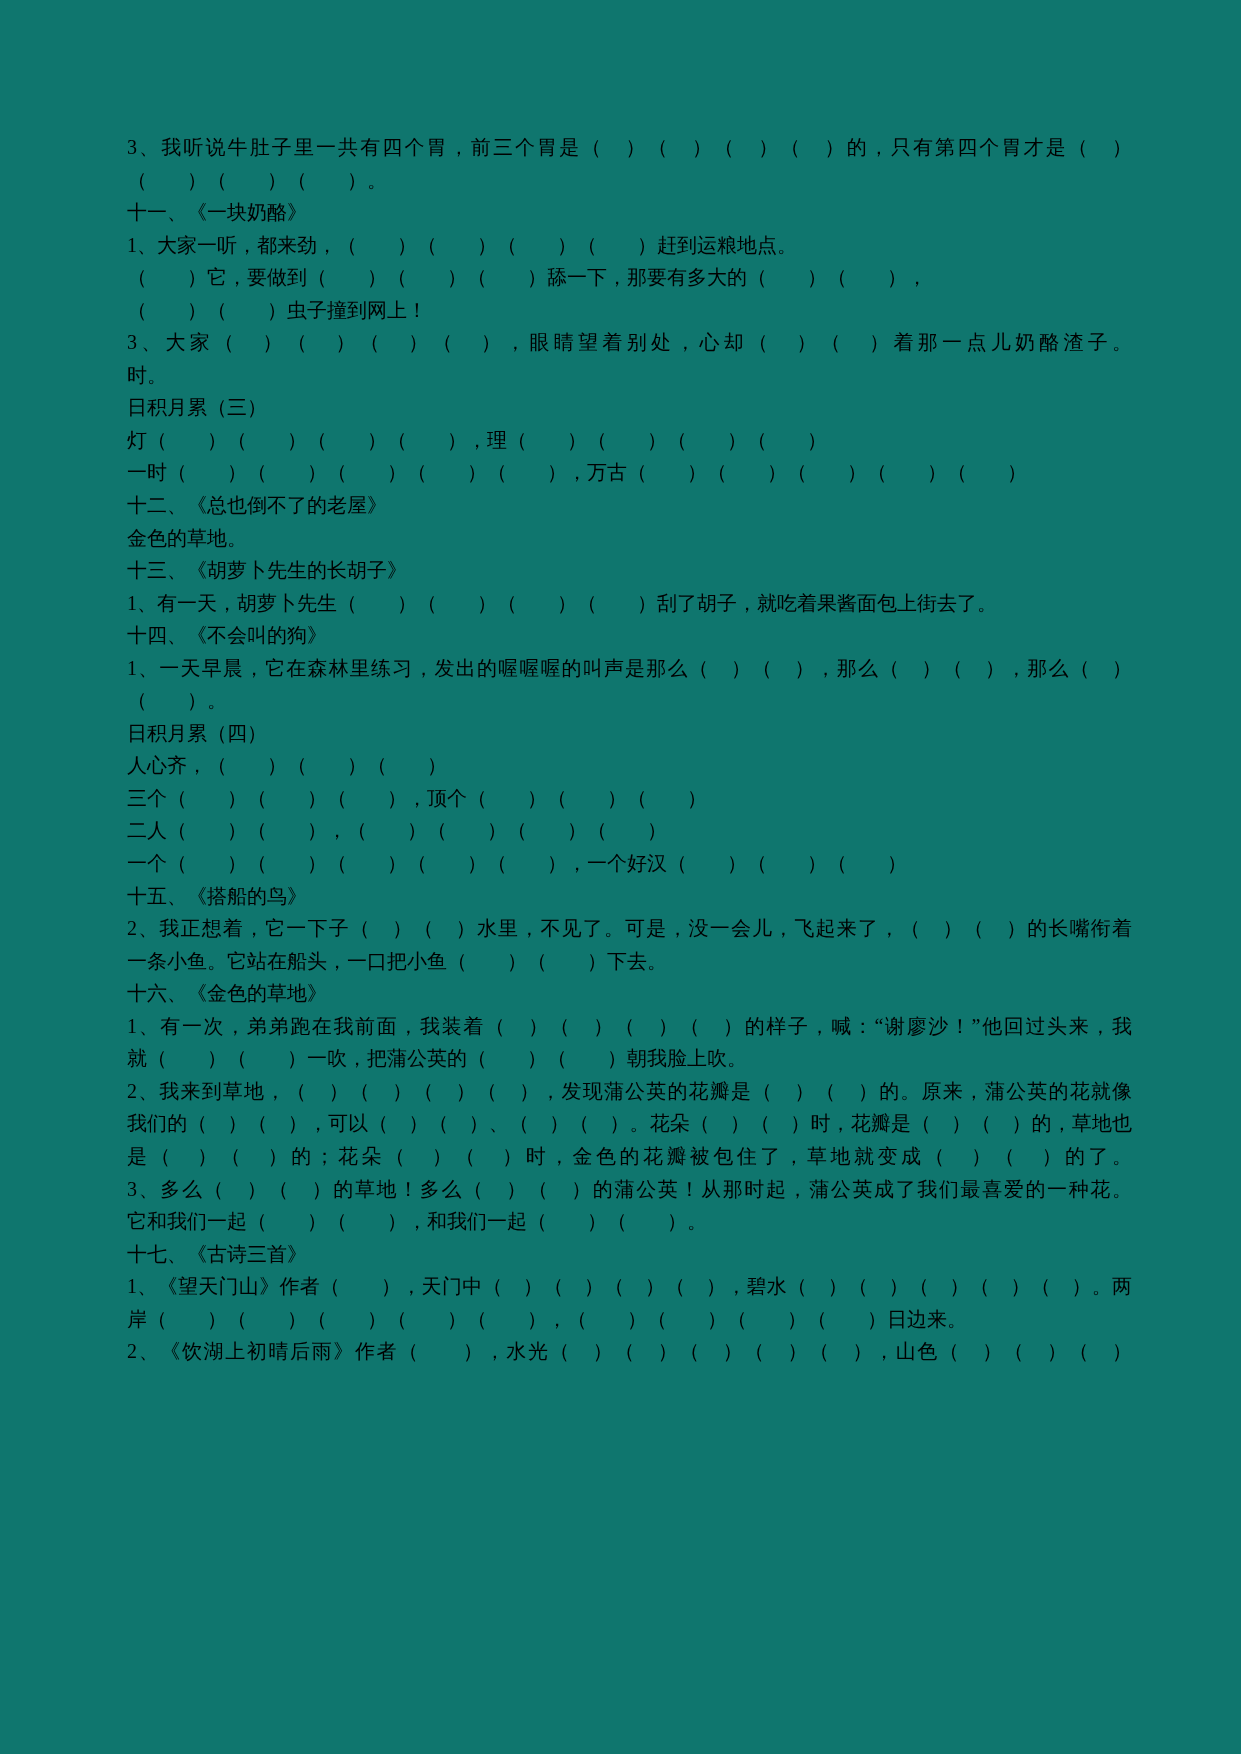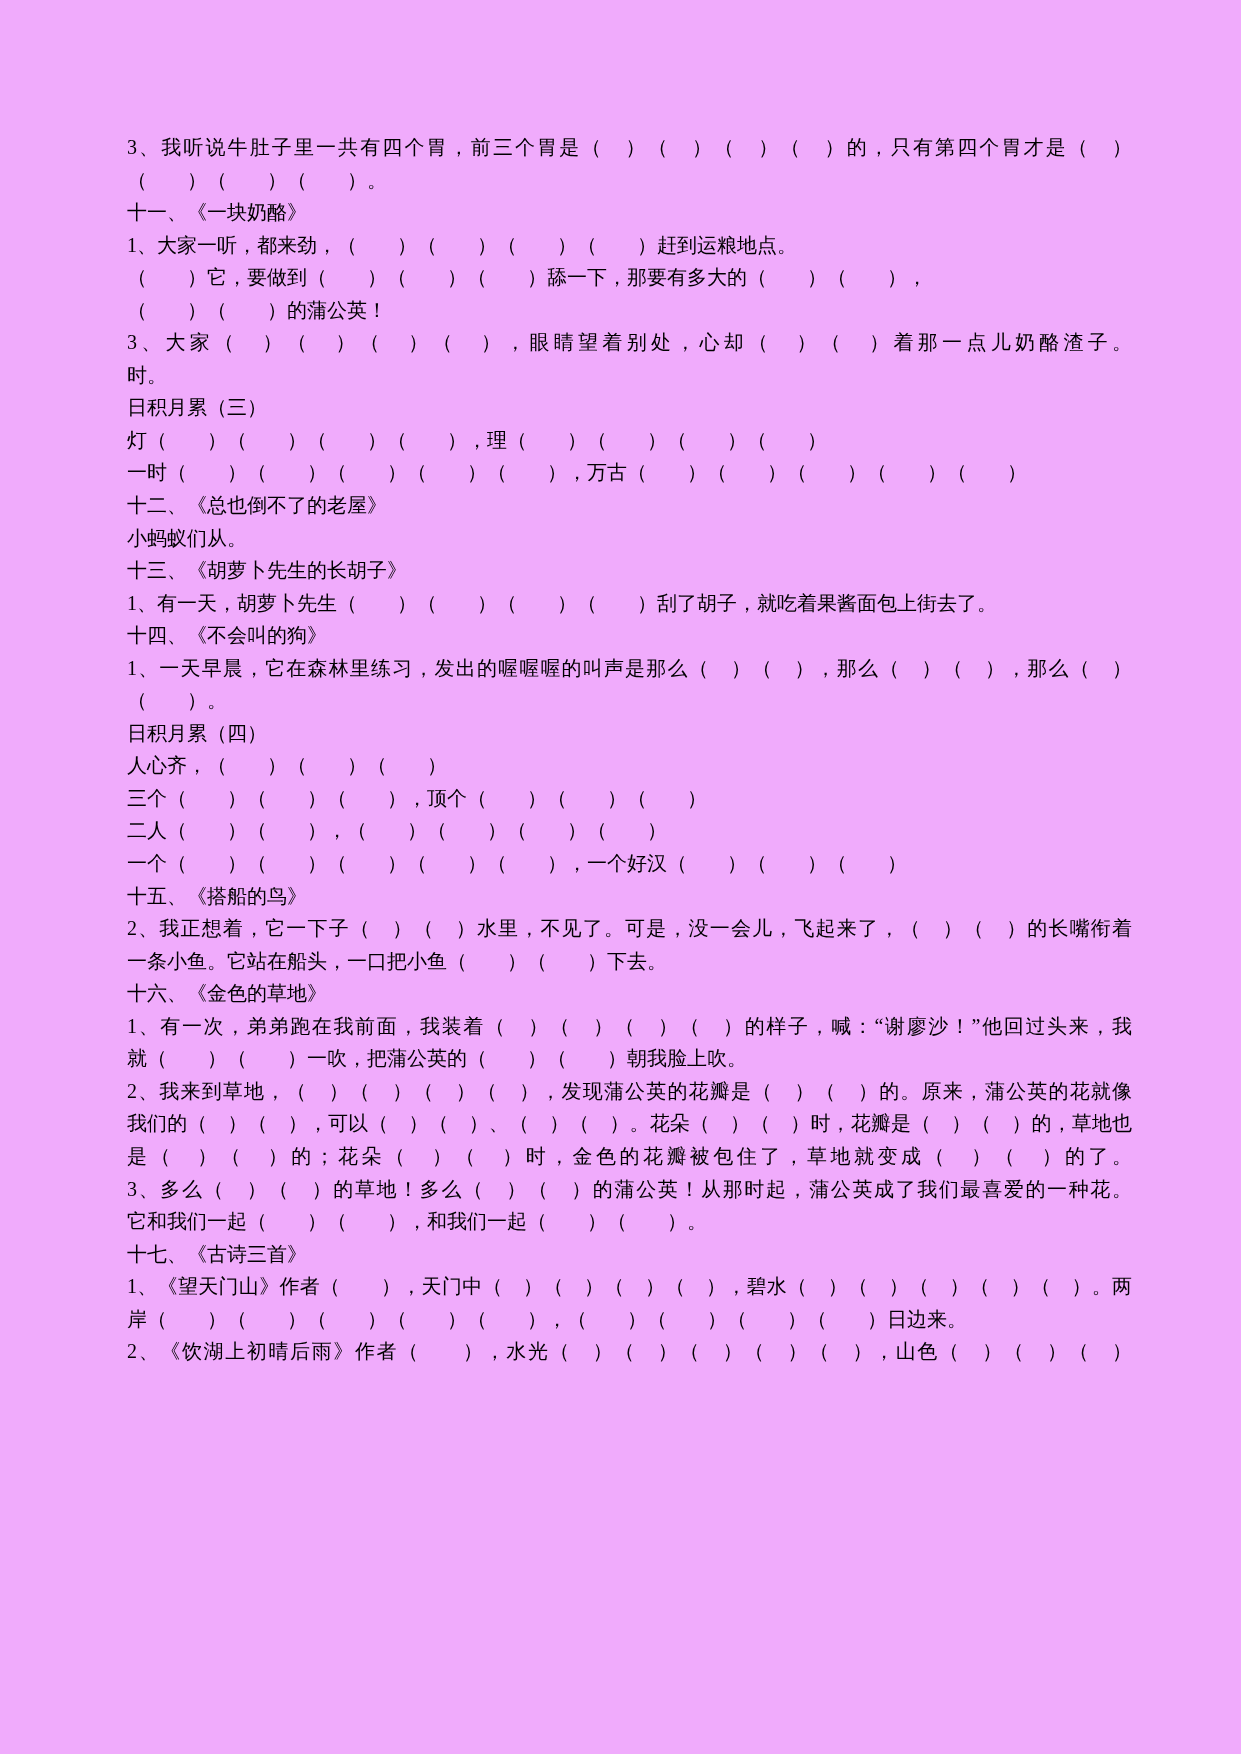--- a/index.html
+++ b/index.html
@@ -35,35 +35,35 @@
   }
   .line.justify {
     text-align: justify;
     text-align-last: justify;
     text-justify: inter-ideograph;
   }
 </style>
 </head>
 <body>
 
-<div class="page" style="background: #f0abfc; color: rgb(0, 0, 0);">
+<div class="page" style="background: #0f766e; color: rgb(0, 0, 0);">
   <div class="content">
       <div class="line justify">3、我听说牛肚子里一共有四个胃，前三个胃是（　）（　）（　）（　）的，只有第四个胃才是（　）</div>
       <div class="line">（　　）（　　）（　　）。</div>
       <div class="line">十一、《一块奶酪》</div>
       <div class="line">1、大家一听，都来劲，（　　）（　　）（　　）（　　）赶到运粮地点。</div>
       <div class="line">（　　）它，要做到（　　）（　　）（　　）舔一下，那要有多大的（　　）（　　），</div>
-      <div class="line">（　　）（　　）的蒲公英！</div>
+      <div class="line">（　　）（　　）虫子撞到网上！</div>
       <div class="line justify">3、大家（　）（　）（　）（　），眼睛望着别处，心却（　）（　）着那一点儿奶酪渣子。</div>
       <div class="line">时。</div>
       <div class="line">日积月累（三）</div>
       <div class="line">灯（　　）（　　）（　　）（　　），理（　　）（　　）（　　）（　　）</div>
       <div class="line">一时（　　）（　　）（　　）（　　）（　　），万古（　　）（　　）（　　）（　　）（　　）</div>
       <div class="line">十二、《总也倒不了的老屋》</div>
-      <div class="line">小蚂蚁们从。</div>
+      <div class="line">金色的草地。</div>
       <div class="line">十三、《胡萝卜先生的长胡子》</div>
       <div class="line">1、有一天，胡萝卜先生（　　）（　　）（　　）（　　）刮了胡子，就吃着果酱面包上街去了。</div>
       <div class="line">十四、《不会叫的狗》</div>
       <div class="line justify">1、一天早晨，它在森林里练习，发出的喔喔喔的叫声是那么（　）（　），那么（　）（　），那么（　）</div>
       <div class="line">（　　）。</div>
       <div class="line">日积月累（四）</div>
       <div class="line">人心齐，（　　）（　　）（　　）</div>
       <div class="line">三个（　　）（　　）（　　），顶个（　　）（　　）（　　）</div>
       <div class="line">二人（　　）（　　），（　　）（　　）（　　）（　　）</div>
       <div class="line">一个（　　）（　　）（　　）（　　）（　　），一个好汉（　　）（　　）（　　）</div>

